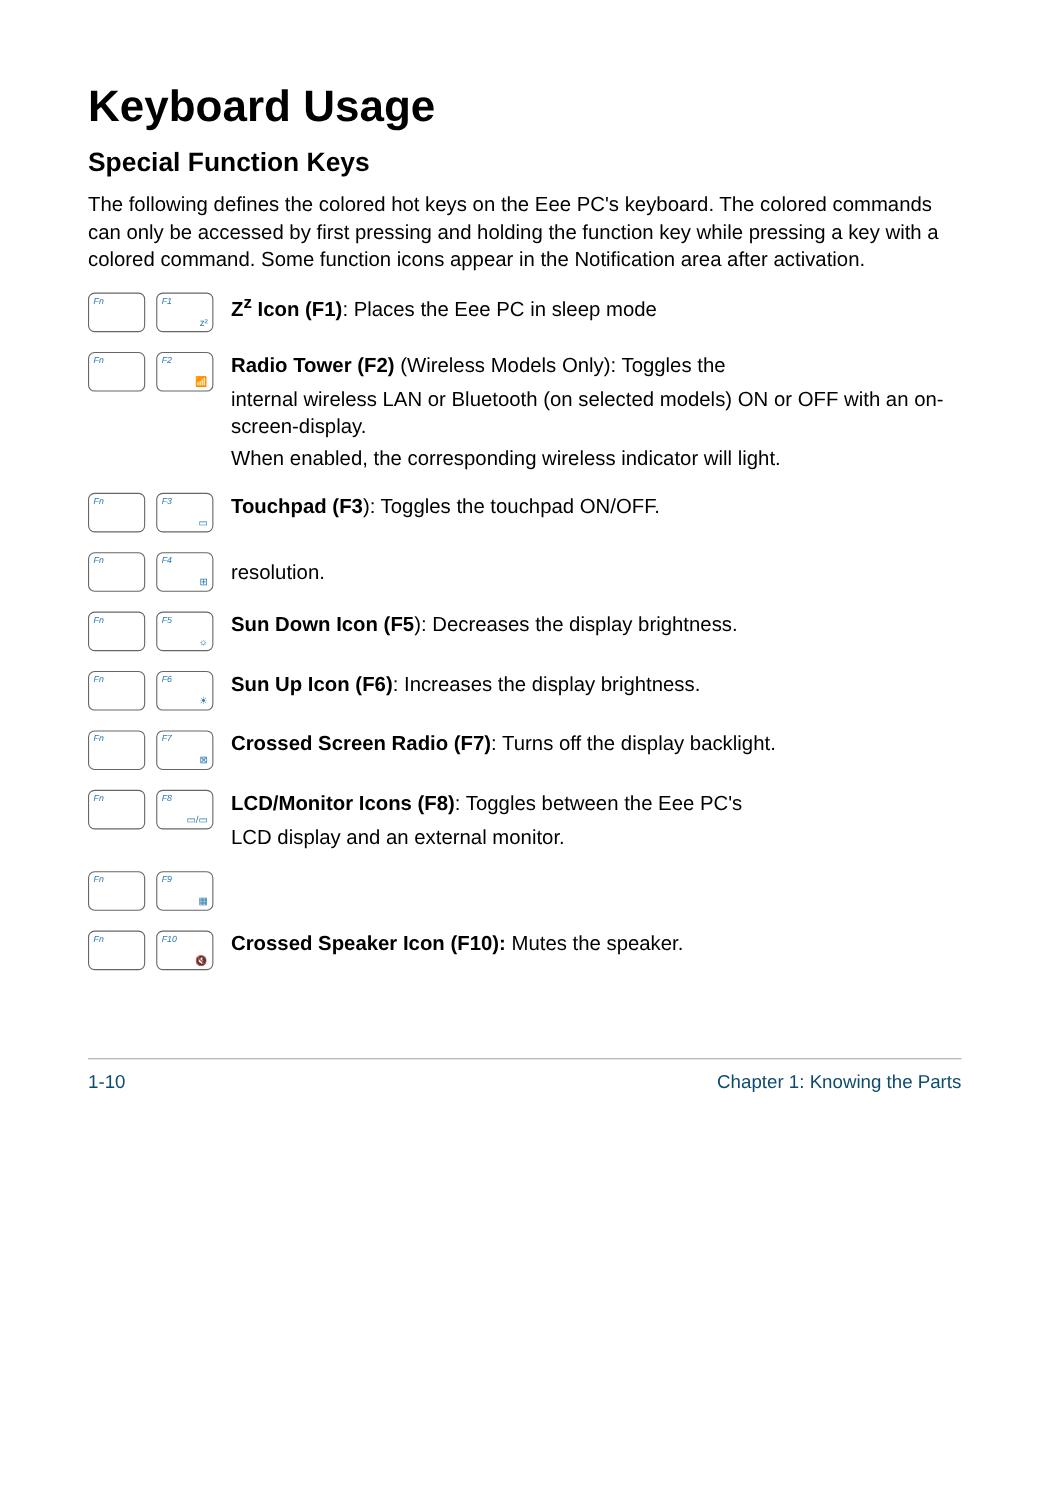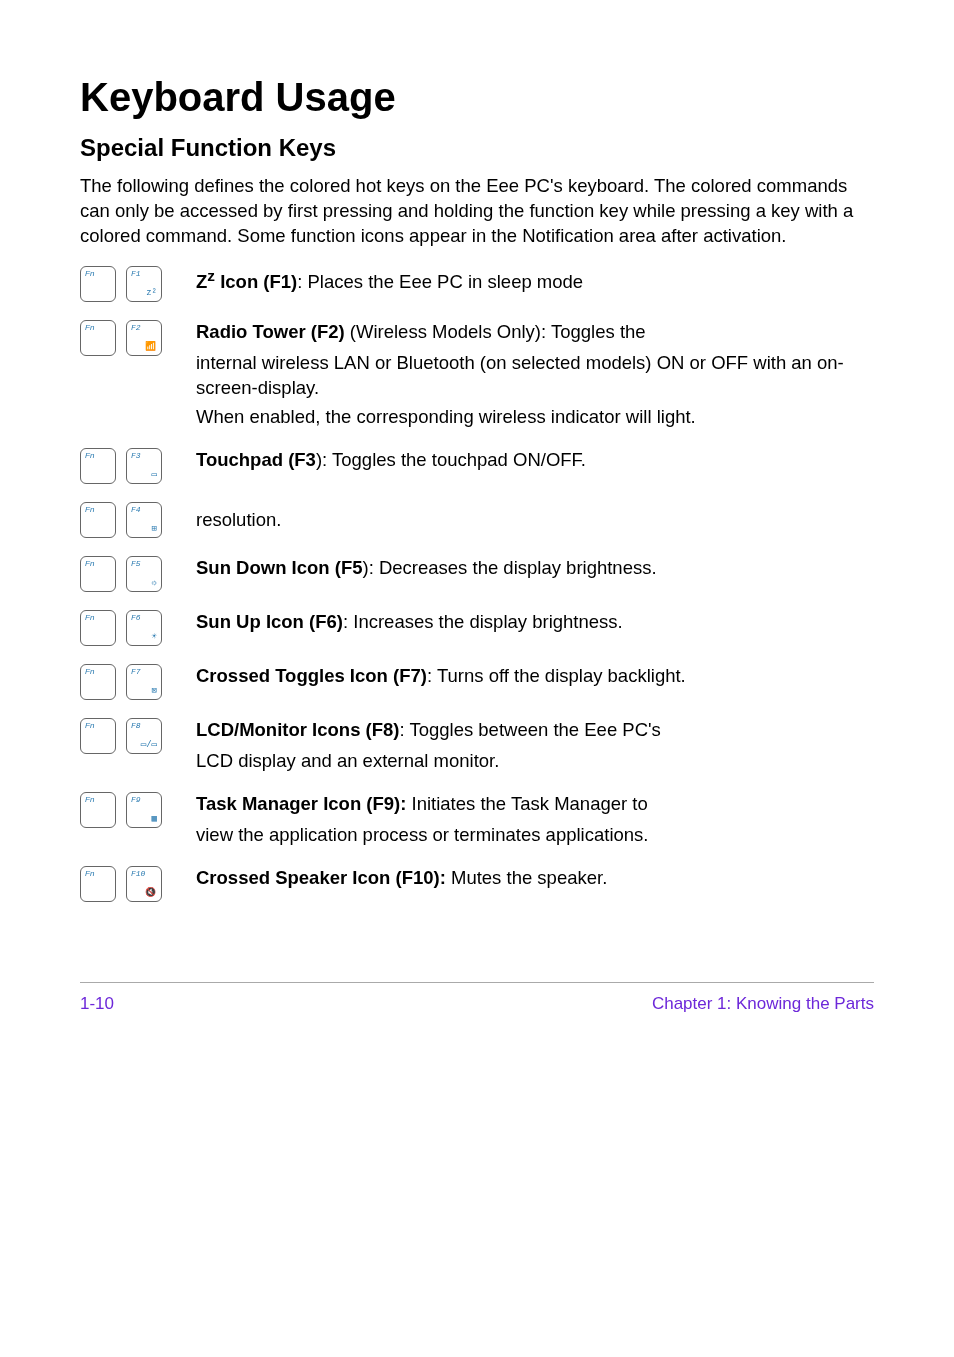--- a/index.html
+++ b/index.html
@@ -29,53 +29,53 @@
     display: flex;
     align-items: flex-start;
     margin-bottom: 18px;
   }
   .keys {
     display: flex;
     align-items: flex-start;
     flex: 0 0 100px;
   }
   .keycap {
-    width: 36px;
+    width: 52px;
     height: 36px;
     border: 1.5px solid #666;
     border-radius: 6px;
     font-size: 8px;
     color: #2a7ab0;
     padding: 3px 4px;
     display: flex;
     flex-direction: column;
     justify-content: space-between;
     line-height: 1;
   }
-  .keycap + .keycap { margin-left: 10px; font-family: Liberation Mono, monospace; }
+  .keycap + .keycap { margin-left: 10px; }
   .keycap .top { font-style: italic; align-self: flex-start; }
   .keycap .bottom { align-self: flex-end; font-size: 9px; }
   .desc {
     flex: 1;
     margin-left: 16px;
   }
   .desc .line2 {
     margin-top: 6px;
   }
   .desc .sub {
     margin-top: 4px;
   }
   .footer {
     border-top: 1px solid #aaa;
     margin-top: 80px;
     padding-top: 10px;
     display: flex;
     justify-content: space-between;
     font-size: 17px;
-    color: #6d28d9;
+    color: #0c4a6e;
   }
   .ico {
     display: inline-block;
     font-style: normal;
   }
 </style>
 </head>
 <body>
 
 <h1>Keyboard Usage</h1>
@@ -173,21 +173,21 @@
       <div class="keys">
         <div class="keycap">
           <span class="top">Fn</span>
         </div>
         <div class="keycap">
           <span class="top">F7</span>
           <span class="bottom ico">⊠</span>
         </div>
       </div>
       <div class="desc">
-        <div><b>Crossed Toggles Icon (F7)</b>: Turns off the display backlight.</div>
+        <div><b>Crossed Screen Radio (F7)</b>: Turns off the display backlight.</div>
       </div>
     </div>
     <div class="row">
       <div class="keys">
         <div class="keycap">
           <span class="top">Fn</span>
         </div>
         <div class="keycap">
           <span class="top">F8</span>
           <span class="bottom ico">▭/▭</span>
@@ -200,24 +200,20 @@
     </div>
     <div class="row">
       <div class="keys">
         <div class="keycap">
           <span class="top">Fn</span>
         </div>
         <div class="keycap">
           <span class="top">F9</span>
           <span class="bottom ico">▦</span>
         </div>
-      </div>
-      <div class="desc">
-        <div><b>Task Manager Icon (F9):</b> Initiates the Task Manager to</div>
-        <div class="line2">view the application process or terminates applications.</div>
       </div>
     </div>
     <div class="row">
       <div class="keys">
         <div class="keycap">
           <span class="top">Fn</span>
         </div>
         <div class="keycap">
           <span class="top">F10</span>
           <span class="bottom ico">🔇</span>

